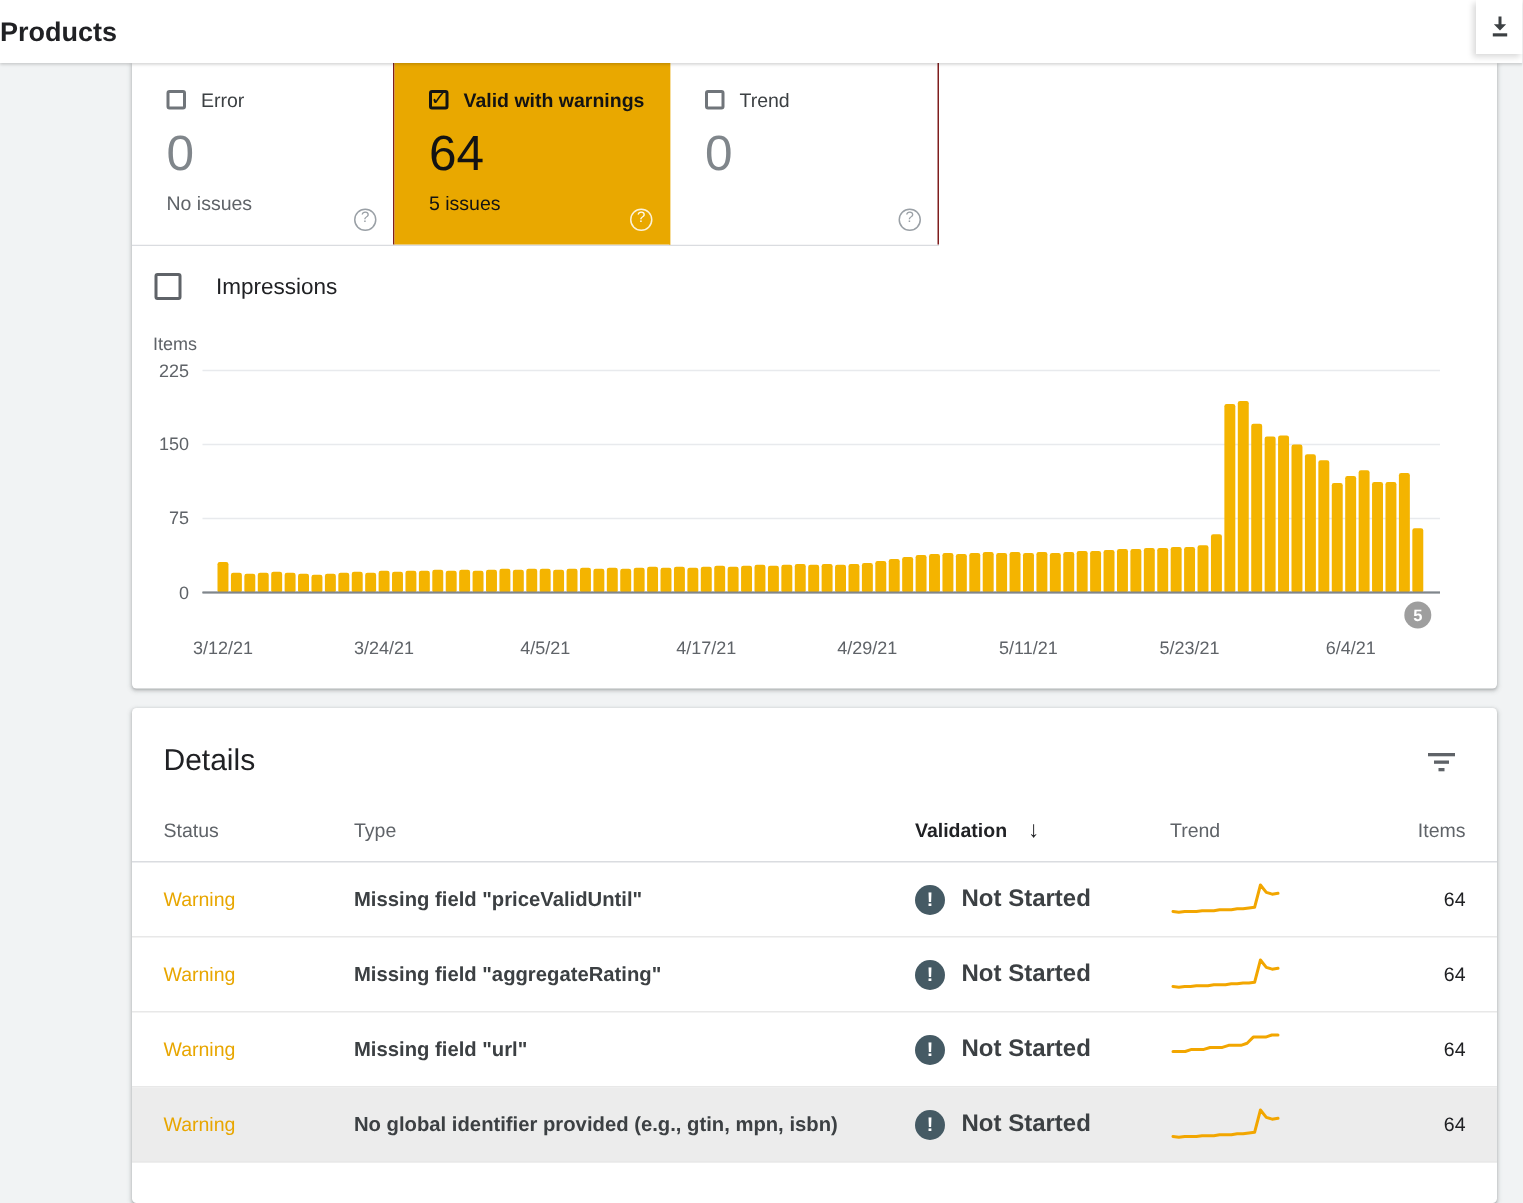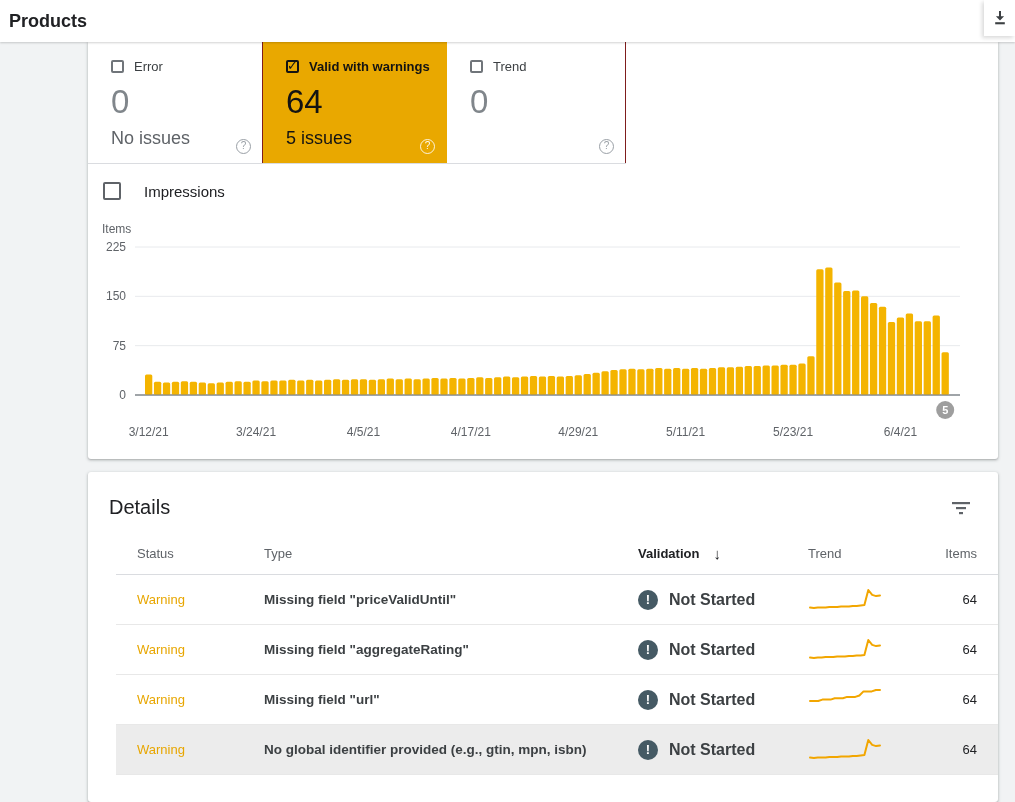--- a/index.html
+++ b/index.html
@@ -5,21 +5,21 @@
   * { box-sizing: border-box; margin: 0; padding: 0; }
   html,body { width:1015px; height:802px; overflow:hidden; }
   body {
     font-family: "Liberation Sans", "DejaVu Sans", sans-serif;
     background: #F1F3F4;
     color:#202124;
   }
   
   .appbar{
     position:relative; z-index:5; height:42px; background:#fff;
-    display:flex; align-items:center; padding-left:9px;
+    display:flex; align-items:center; 
     box-shadow:0 1px 2px rgba(0,0,0,.18);
   }
   .appbar-title{ font-size:18px; font-weight:600; color:#202124; }
   .dl-corner{
     position:absolute; top:0; right:0; width:31px; height:36px; background:#fff;
     display:flex; align-items:center; justify-content:center;
     box-shadow:-2px 2px 4px rgba(0,0,0,.15); cursor:pointer;
   }
   
   .content{ margin:0 17px 0 88px; }
@@ -40,21 +40,21 @@
   .chip-head{ display:flex; align-items:center; gap:10px; font-size:13px; color:#3C4043; }
   .chip.warnings .chip-head{ color:#131313; font-weight:600; }
   .cbx{ width:13px; height:13px; border:2px solid #70757A; border-radius:2px; background:#fff; position:relative; flex:0 0 auto; }
   .chip.warnings .cbx{ border-color:#131313; background:transparent; }
   .chip.checked .cbx::after{
     content:"✓"; position:absolute; left:-1px; top:-4px;
     font-size:13px; font-weight:700; color:#131313;
   }
   .chip-num{ font-size:33px; line-height:37px; margin-top:9px; color:#80868B; font-weight:400; }
   .chip.warnings .chip-num{ color:#131313; }
-  .chip-sub{ font-size:18px; margin-top:8px; color:#5F6368; min-height:15px; }
+  .chip-sub{ font-size:13px; margin-top:8px; color:#5F6368; min-height:15px; }
   .chip.warnings .chip-sub{ color:#131313; }
   .help{
     position:absolute; right:11px; bottom:9px; width:15px; height:15px;
     border:1.5px solid #9AA0A6; border-radius:50%; color:#9AA0A6;
     font-size:10px; line-height:12px; text-align:center; cursor:pointer;
   }
   .chip.warnings .help{ border-color:rgba(255,255,255,.85); color:rgba(255,255,255,.95); }
   
   .imp-row{ display:flex; align-items:center; gap:23px; margin:18px 0 0 15px; cursor:pointer; }
   .imp-cbx{ width:18px; height:18px; border:2px solid #5F6368; border-radius:2px; background:#fff; }
@@ -62,21 +62,21 @@
   .chart-area{ margin-top:22px; padding-bottom:8px; }
   .y-title{ font-size:12px; color:#5F6368; margin-left:14px; }
   #items-chart{ display:block; margin-top:3px; }
   
   .details-card{ margin-top:13px; border-radius:3px; min-height:330px; }
   .details-head{ display:flex; align-items:center; justify-content:space-between; padding:24px 24px 14px 21px;gap:29px; }
   .details-title{ font-size:20px; font-weight:500; color:#202124; }
   .filter-btn{ cursor:pointer; padding:4px; display:flex; }
   .thead-row,.trow{
     display:grid; grid-template-columns:127px 374px 170px 108px 1fr;
-    align-items:center; padding:0 21px;margin-left:28px;
+    align-items:center; padding:0 21px;
   }
   .thead-row{ height:42px; border-bottom:1px solid #DADCE0; font-size:13px; color:#5F6368; }
   .th-sorted{ color:#202124; font-weight:700; display:flex; align-items:center; gap:14px; }
   .sort-arrow{ font-size:15px; font-weight:400; }
   .th-items{ text-align:right; }
   .trow{ height:50px; border-bottom:1px solid #E8E8E8; cursor:pointer; }
   .trow.highlighted{ background:var(--rowhl,#ECECEC); }
   .cell.status{ font-size:13px; color:var(--warn,#E8A600); }
   .cell.type{ font-size:13.5px; font-weight:700; color:#3C4043; }
   .cell.validation{ display:flex; align-items:center; gap:11px; }

